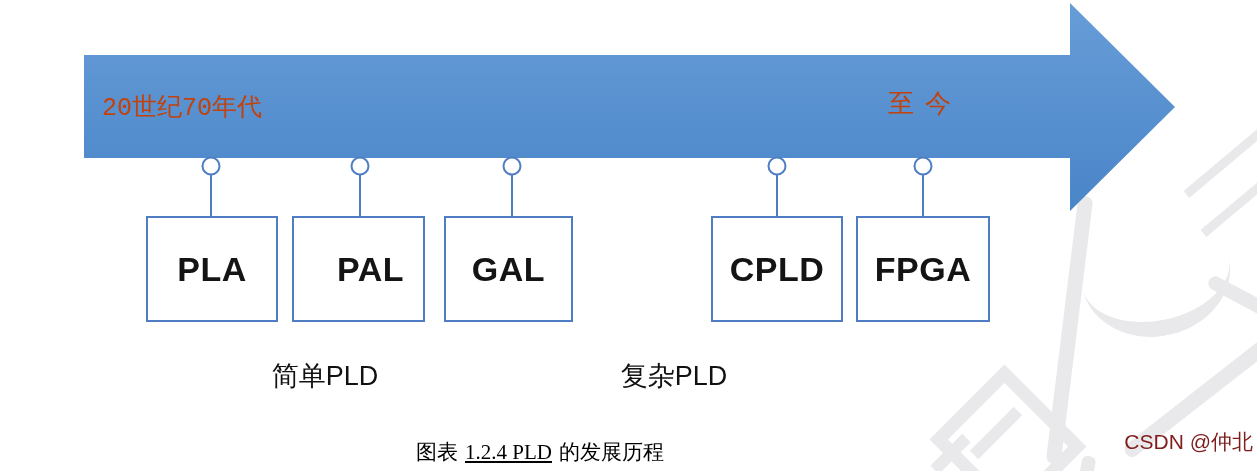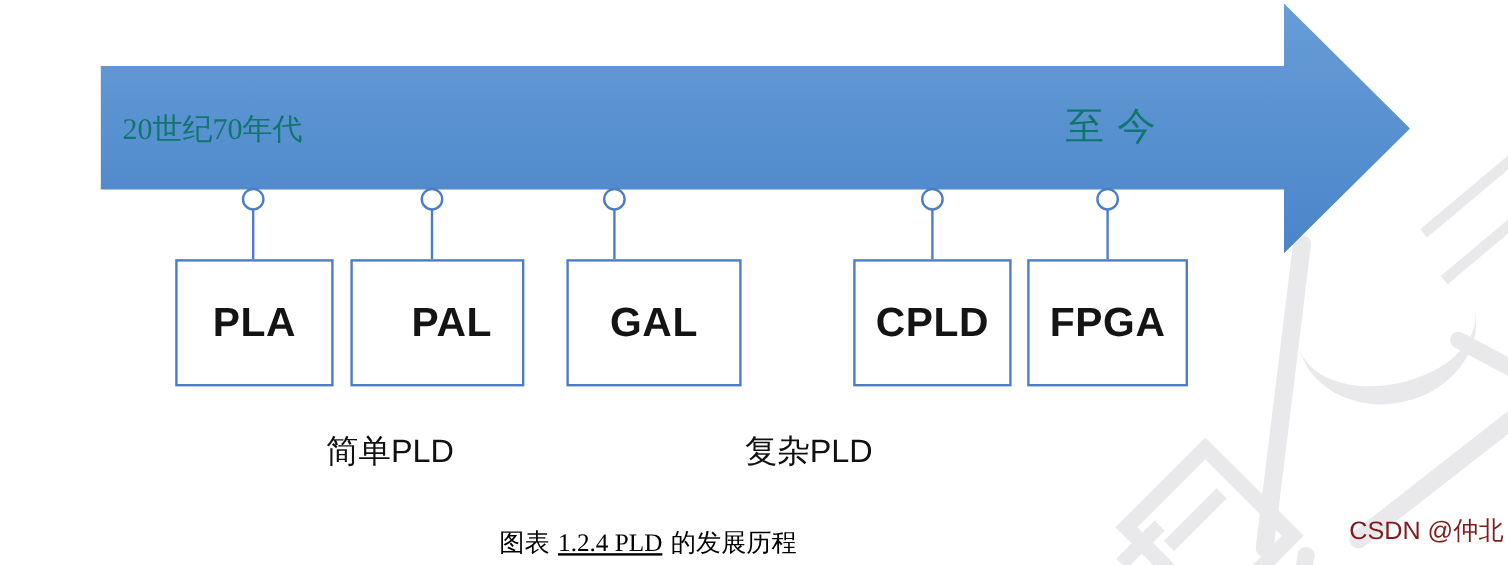--- a/index.html
+++ b/index.html
@@ -23,35 +23,35 @@
   .wm-slash{left:1105px;top:385px;width:200px;height:15px;border-radius:8px;transform:rotate(-38deg);}
   .wm-hook{left:1205px;top:290px;width:72px;height:14px;border-radius:7px;transform:rotate(28deg);}
   .wm-thin1{left:1170px;top:145px;width:140px;height:9px;transform:rotate(-40deg);}
   .wm-thin2{left:1190px;top:192px;width:115px;height:9px;transform:rotate(-40deg);}
   .wm-wedge1{left:928px;top:448px;width:45px;height:12px;transform:rotate(-45deg);}
   .wm-wedge2{left:1080px;top:456px;width:14px;height:30px;border-radius:6px;transform:rotate(10deg);}
   
   .diagram{position:absolute;inset:0;z-index:2;}
   .arrow-svg{position:absolute;left:0;top:0;}
   .arrow-label{
-    position:absolute;color:#0f766e;z-index:3;
+    position:absolute;color:#c2410c;z-index:3;
     font-size:25px;line-height:28px;white-space:nowrap;
-    font-family:Liberation Serif, serif;
+    font-family:Liberation Mono, monospace;
   }
   .label-start{left:102px;top:95px;}
-  .label-end{left:888px;top:91px;font-size:32px;letter-spacing:11px;}
+  .label-end{left:888px;top:91px;font-size:26px;letter-spacing:11px;}
   .node-box{
     position:absolute;top:216px;height:106px;box-sizing:border-box;
     border:2px solid #4f7dc4;background:#ffffff;z-index:3;
     display:flex;align-items:center;justify-content:center;
   }
   .node-label{font-weight:bold;font-size:34px;color:#141414;letter-spacing:0.5px;}
   .box-0{left:146px;width:132px;}
-  .box-1{left:292px;width:145px;padding-left:24px;}
-  .box-2{left:444px;width:146px;margin-left:28px;}
+  .box-1{left:292px;width:133px;padding-left:24px;}
+  .box-2{left:444px;width:129px;}
   .box-3{left:711px;width:132px;}
   .box-4{left:856px;width:134px;}
   .group-label{
     position:absolute;top:358px;width:180px;text-align:center;z-index:3;
     font-weight:normal;font-size:27px;color:#111;white-space:nowrap;
   }
   .group-0{left:235px;}
   .group-1{left:584px;}
   .caption{
     position:absolute;left:290px;top:438px;width:500px;text-align:center;z-index:3;

